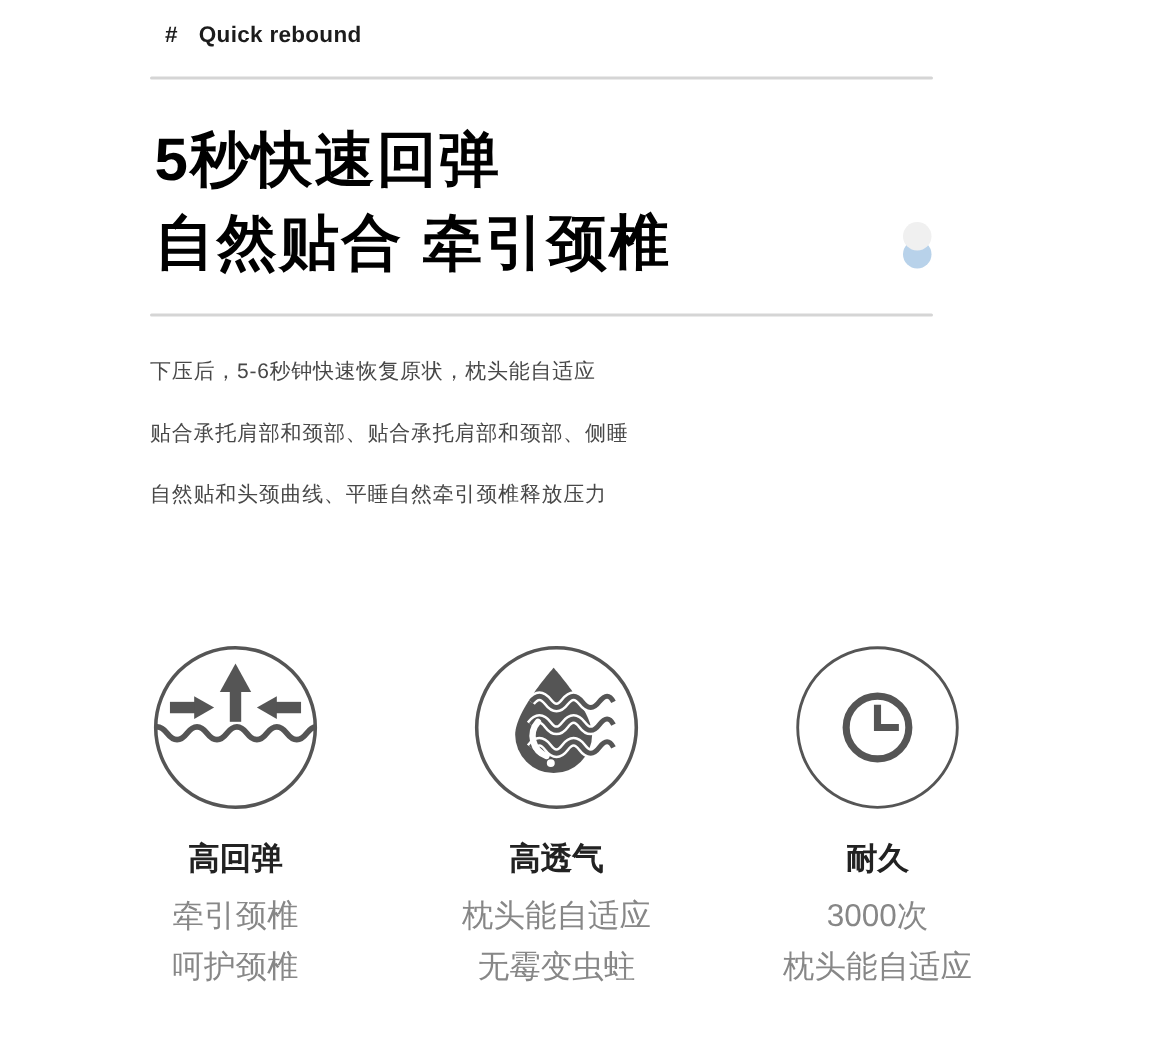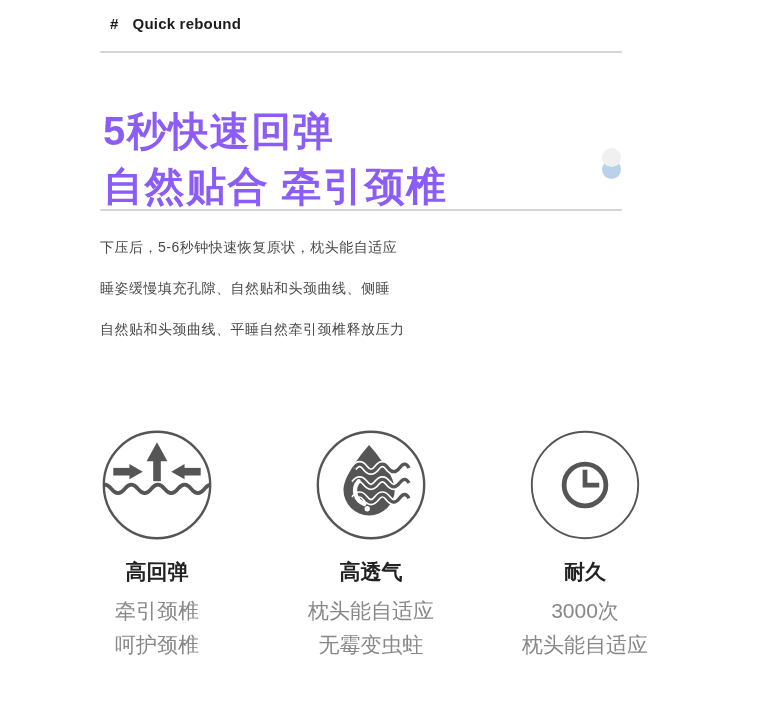--- a/index.html
+++ b/index.html
@@ -8,21 +8,21 @@
 
   .header{position:absolute;left:110px;top:15px;display:flex;align-items:baseline;
           font-weight:bold;font-size:15px;color:#1c1c1c;letter-spacing:.2px;}
   .header .hash{margin-right:14px;}
 
   .rule{position:absolute;left:100px;width:522px;height:2px;background:#d5d5d5;border-radius:1px;}
   .rule.top{top:51px;}
   .rule.mid{top:209px;}
 
   .hero-title{position:absolute;left:103px;top:80px;font-size:40px;font-weight:bold;
-              color:#8b5cf6;line-height:55px;letter-spacing:1.5px;margin-top:24px;}
+              color:#000000;line-height:55px;letter-spacing:1.5px;}
 
   .deco{position:absolute;left:602px;top:148px;width:20px;height:32px;}
   .deco .c{position:absolute;width:19px;height:19px;border-radius:50%;}
   .deco .c.blue{left:0;top:12px;}
   .deco .c.gray{left:0;top:0;}
 
   .desc{position:absolute;left:100px;top:227px;font-size:14px;color:#484848;
         line-height:41px;letter-spacing:.5px;}
 
   .features{position:absolute;left:82px;top:428px;width:578px;display:flex;
@@ -51,21 +51,21 @@
 
   <div class="deco">
     <div class="c blue" style="background:#b8d2ea"></div>
     <div class="c gray" style="background:#f0f0f0"></div>
   </div>
 
   <div class="rule mid"></div>
 
   <div class="desc">
     <div>下压后，5-6秒钟快速恢复原状，枕头能自适应</div>
-    <div>睡姿缓慢填充孔隙、自然贴和头颈曲线、侧睡</div>
+    <div>贴合承托肩部和颈部、贴合承托肩部和颈部、侧睡</div>
     <div>自然贴和头颈曲线、平睡自然牵引颈椎释放压力</div>
   </div>
 
   <div class="features">
 
     <div class="feature">
       <span>
         <svg viewBox="0 0 120 120">
           <defs>
               <clipPath id="clipWave">

